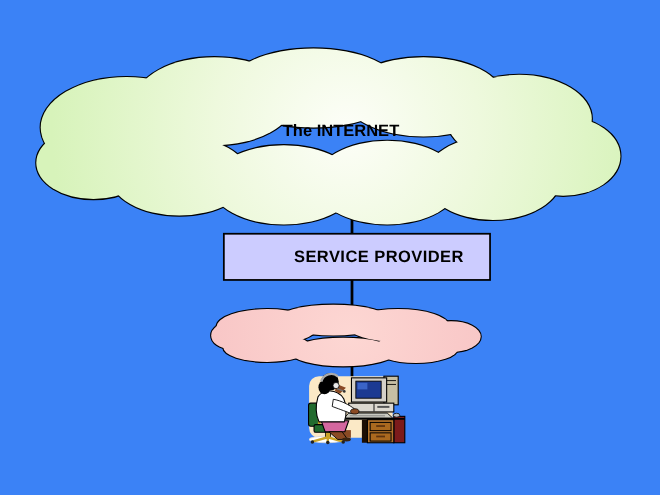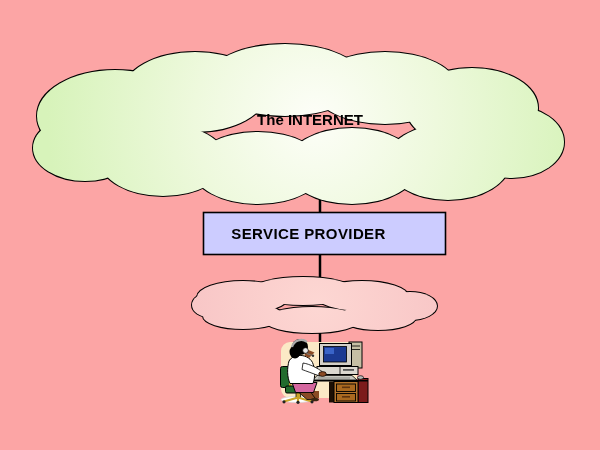--- a/index.html
+++ b/index.html
@@ -1,28 +1,28 @@
 <!DOCTYPE html>
 <html><head>
 <meta charset="utf-8">
 <style>
   html,body{margin:0;padding:0;background:#fff;}
   .stage{
-    position:relative;width:600px;height:450px;background:#fca5a5;overflow:hidden;
+    position:relative;width:600px;height:450px;background:#3b82f6;overflow:hidden;
     font-family:"Liberation Sans",sans-serif;
   }
   .stage svg{position:absolute;left:0;top:0;}
   .label{
     position:absolute;color:#000;font-weight:bold;text-align:center;
     white-space:nowrap;
   }
   .label-internet{left:158px;top:111px;width:304px;font-size:15px;line-height:18px;}
   .label-provider{
-    left:187px;top:212px;width:243px;height:43px;font-size:15px;letter-spacing:.4px;
-    display:flex;align-items:center;justify-content:center;
+    left:203px;top:212px;width:243px;height:43px;font-size:15px;letter-spacing:.4px;
+    display:flex;align-items:center;justify-content:center;padding-left:20px;
   }
   .label-company{left:218px;top:299px;width:204px;font-size:12.5px;line-height:14px;}
 </style>
 </head>
 <body>
 
 <div class="stage">
 
   <svg width="600" height="450" viewBox="0 0 600 450">
     <defs>

